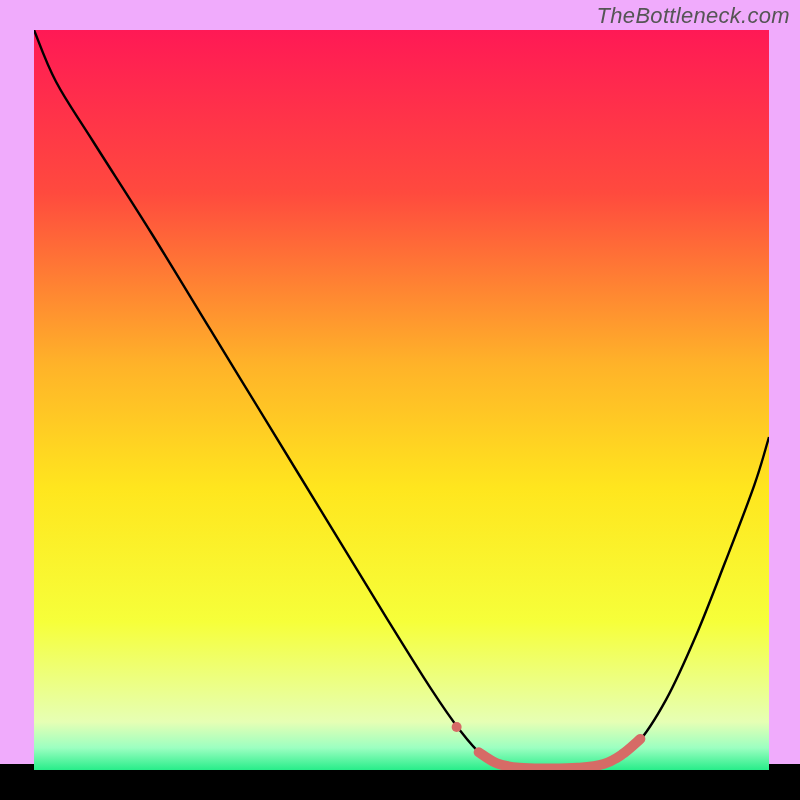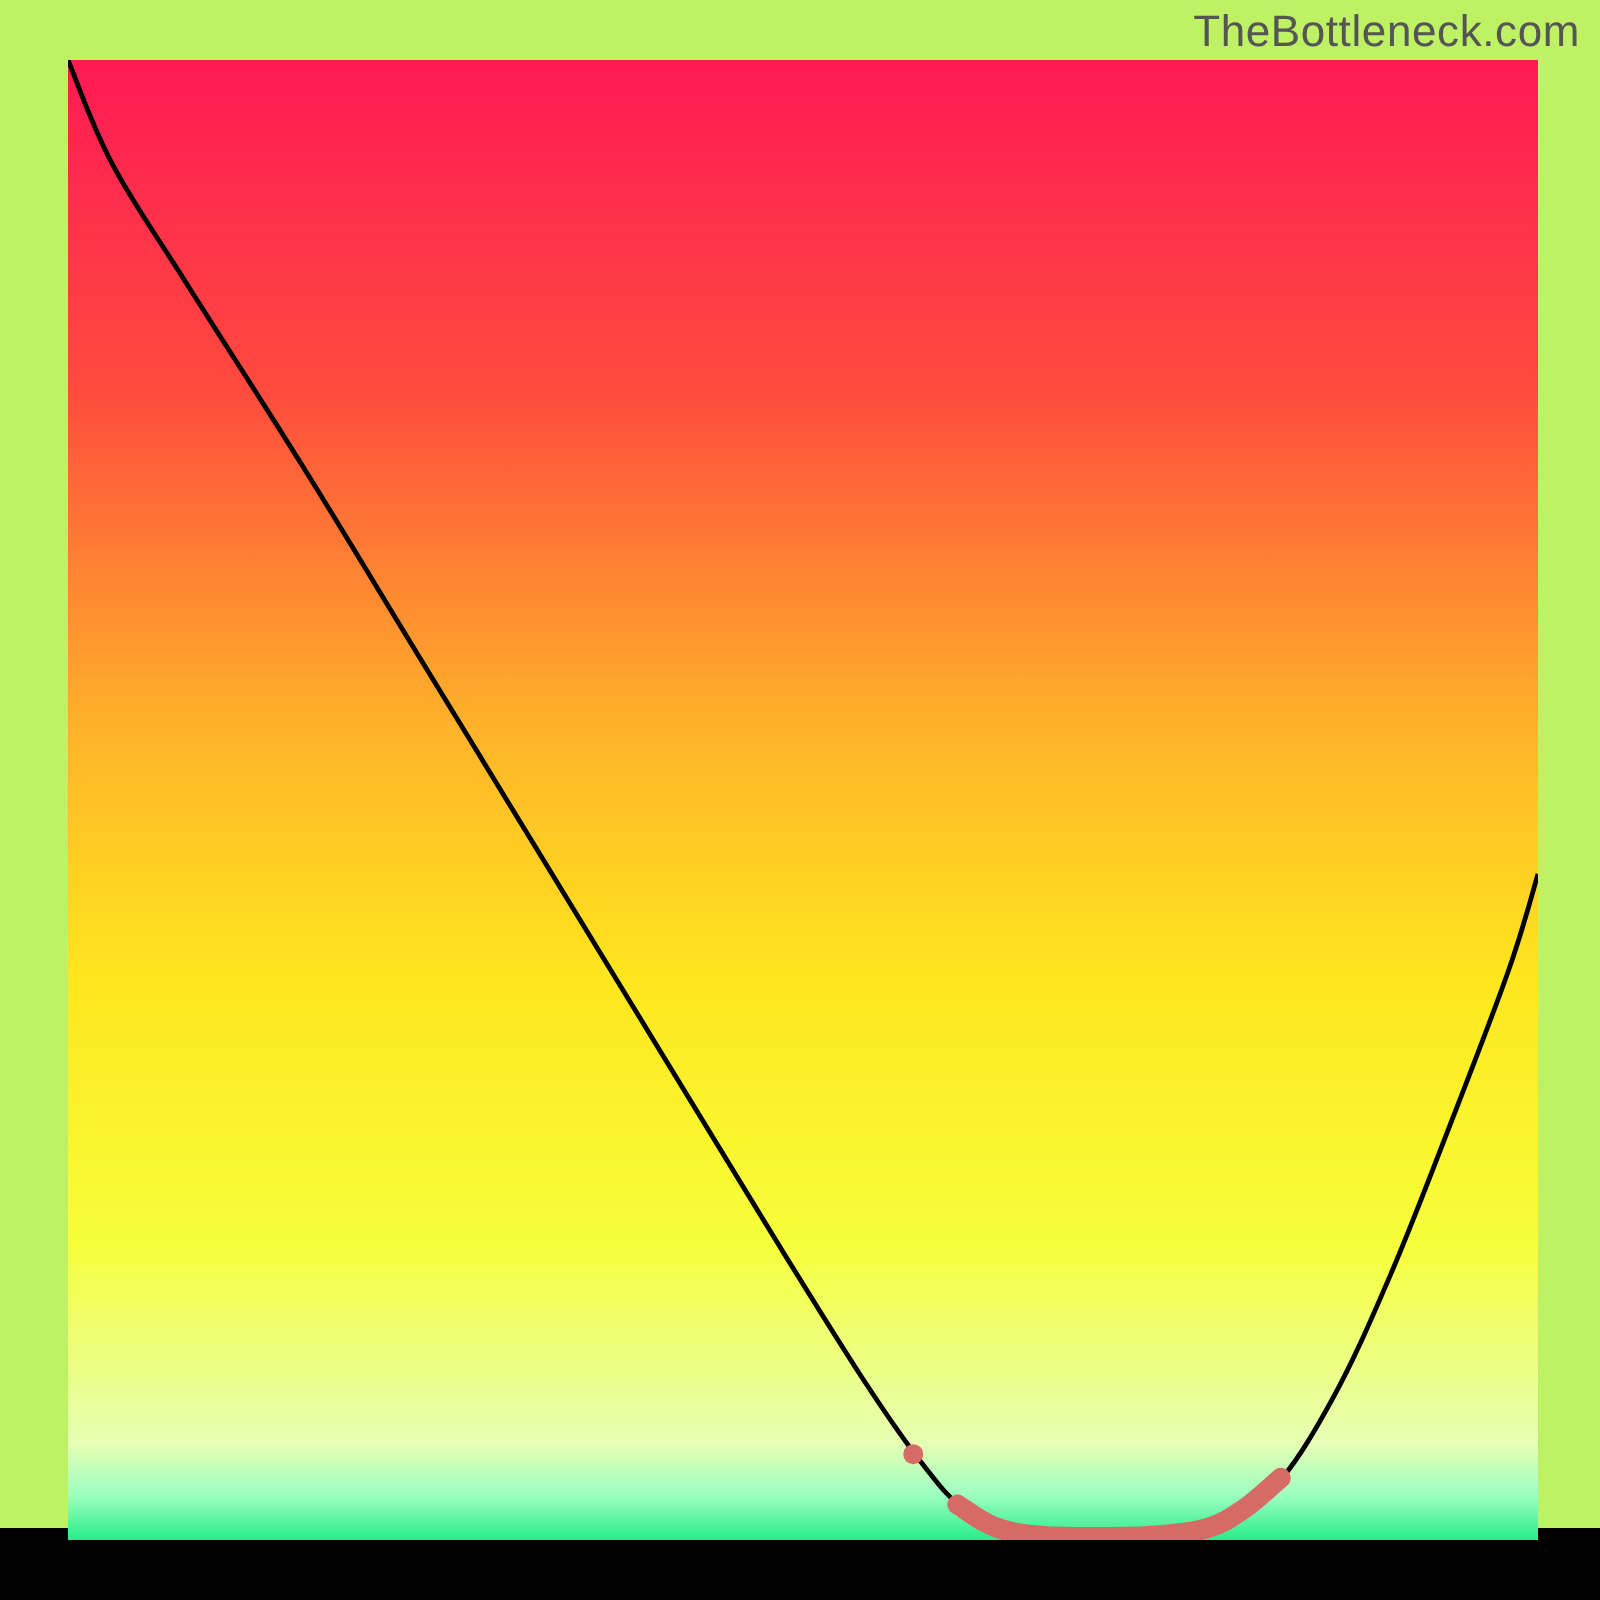--- a/index.html
+++ b/index.html
@@ -8,21 +8,22 @@
     width: 800px;
     height: 800px;
     background: #000;
     overflow: hidden;
     font-family: Arial, Helvetica, sans-serif;
   }
   .stage {
     position: relative;
     width: 800px;
     height: 764px;
-    background: #bef264;
+    background: #f0abfc;
+    font-style: italic;
   }
   .watermark {
     position: absolute;
     top: 3px;
     right: 10px;
     color: #555;
     font-size: 22px;
     font-weight: 500;
     letter-spacing: 0.3px;
     user-select: none;

